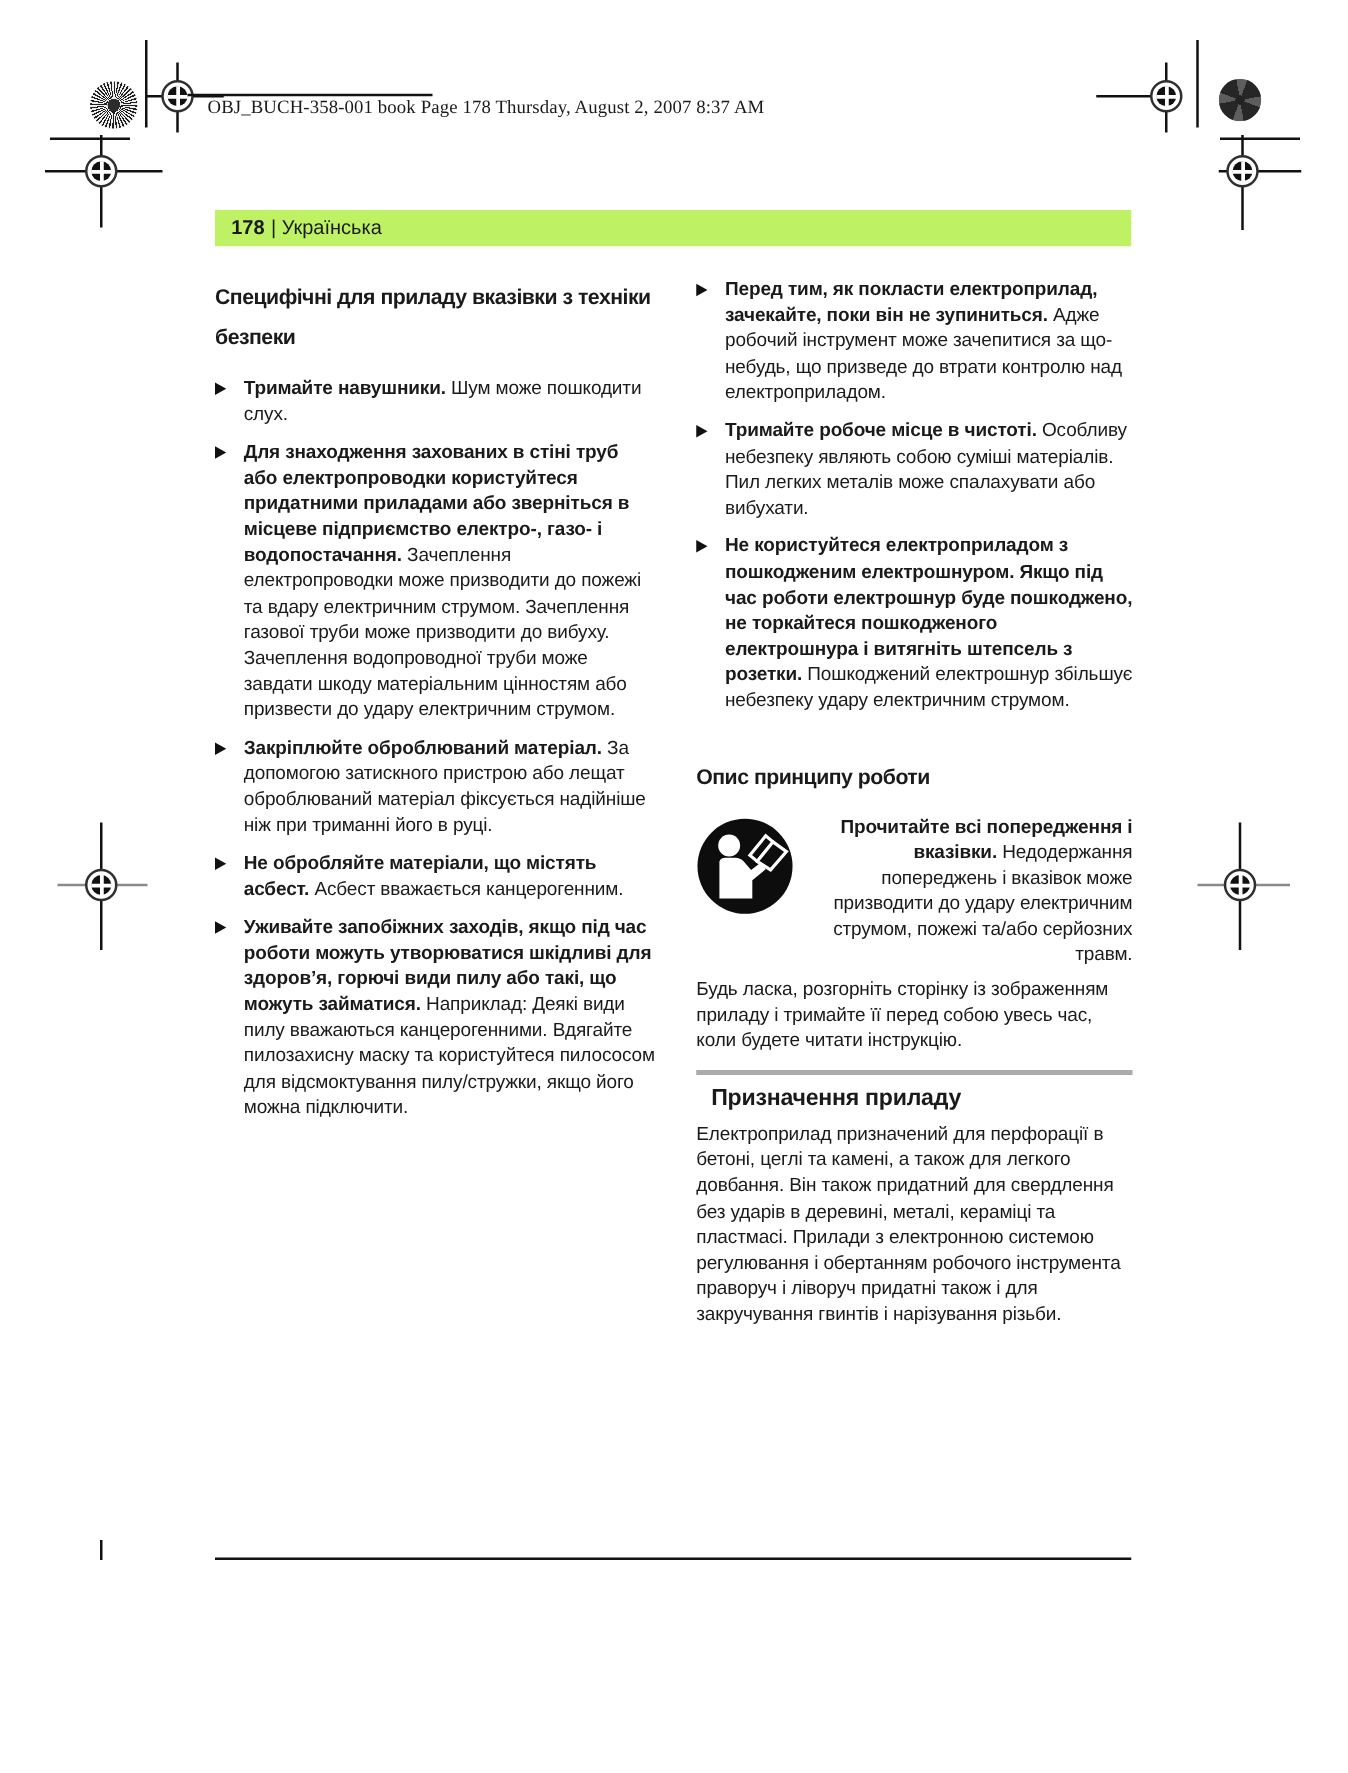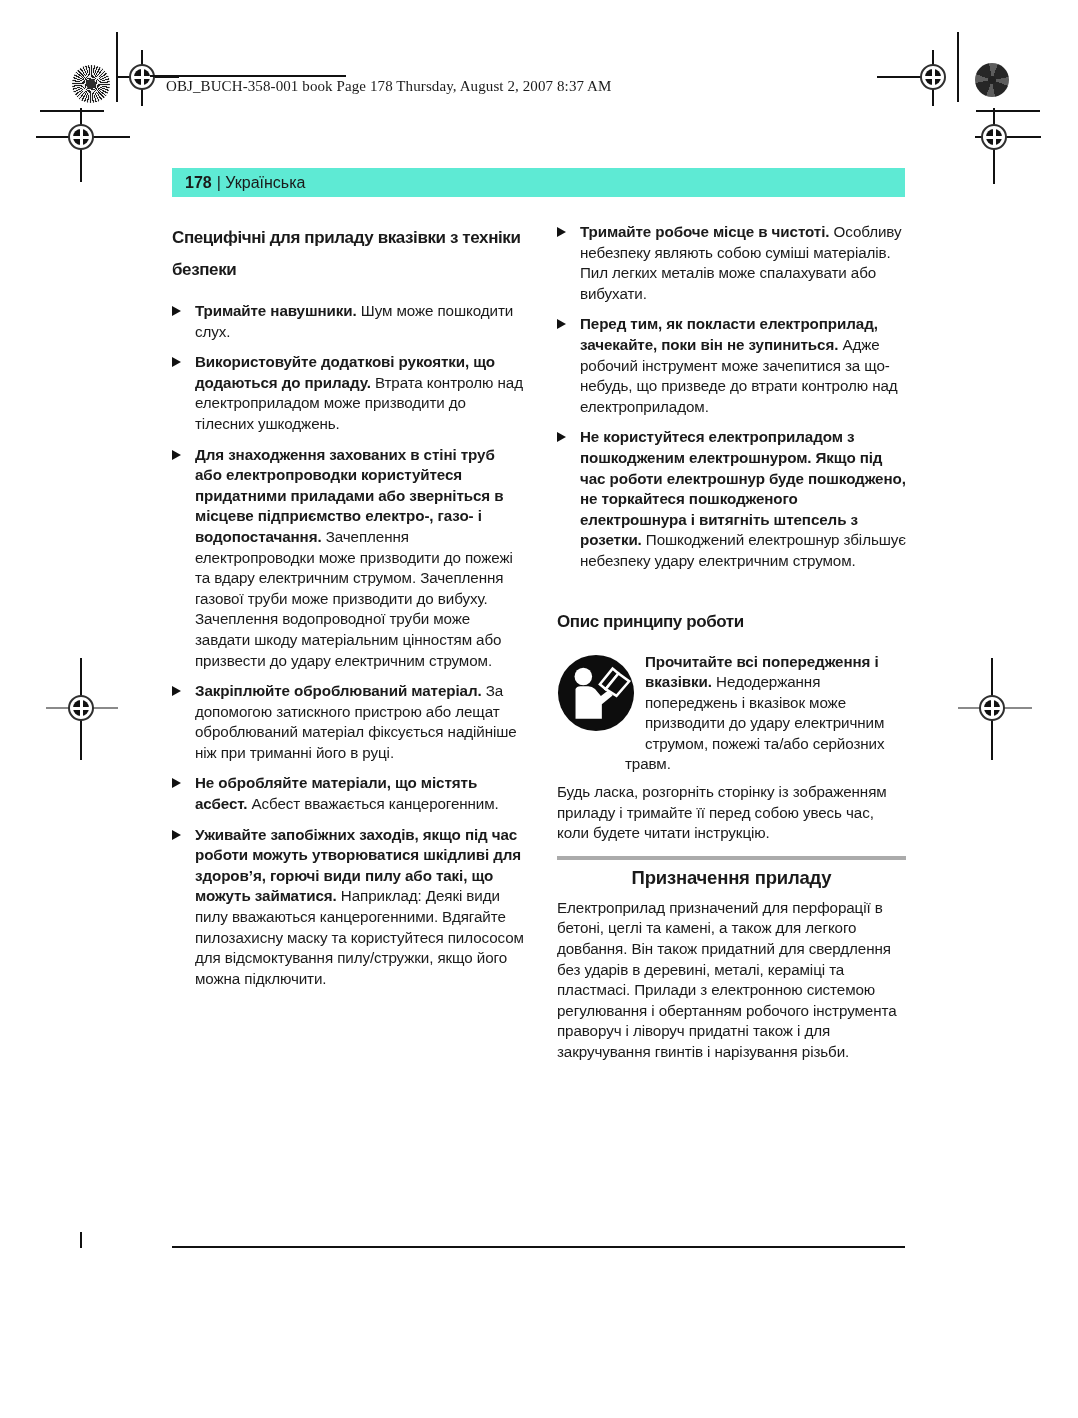--- a/index.html
+++ b/index.html
@@ -15,42 +15,42 @@
   .starburst{position:absolute;border-radius:50%;
      background:radial-gradient(circle,#2c2c2c 0 18%,rgba(0,0,0,0) 19%),
      repeating-conic-gradient(#1f1f1f 0deg 4deg,#ededed 4deg 9deg);}
   .darkcirc{position:absolute;border-radius:50%;
      background:radial-gradient(circle,#222 0 15%,rgba(0,0,0,0) 16%),
      repeating-conic-gradient(from 20deg,#262626 0deg 60deg,#5d5d5d 60deg 90deg);}
   
   .doc-header{position:absolute;left:166px;top:78px;font-family:"Liberation Serif",serif;
      font-size:15px;letter-spacing:0.1px;white-space:nowrap;}
   .doc-header-line{position:absolute;left:150px;top:75px;width:196px;height:2px;background:#111;}
-  .page-bar{position:absolute;left:172px;top:168px;width:733px;height:29px;background:#5eead4;
+  .page-bar{position:absolute;left:172px;top:168px;width:733px;height:29px;background:#bef264;
      display:flex;align-items:center;padding-left:13px;box-sizing:border-box;font-size:16px;}
   .page-bar b{margin-right:5px;}
   .footer-rule{position:absolute;left:172px;top:1246px;width:733px;height:3px;background:#111;}
   .footer-left{position:absolute;left:172px;top:1254px;font-size:13.5px;}
   .footer-right{position:absolute;left:172px;top:1254px;width:733px;text-align:right;font-size:13.5px;}
   
   .col{position:absolute;top:222px;}
   .col-left{left:172px;width:352px;}
   .col-right{left:557px;width:349px;}
   h1.sect{font-size:17px;line-height:32px;margin:0 0 15px;letter-spacing:-0.4px;font-weight:bold;}
   h1.sect2{margin:34px 0 14px;}
-  h2.subsect{font-size:18.5px;margin:0 12px 9px;letter-spacing:-0.2px;text-align:center;}
+  h2.subsect{font-size:18.5px;margin:0 12px 9px;letter-spacing:-0.2px;}
   .bullet{display:flex;margin:0 0 10px;}
   .tri{flex:0 0 23px;}
   .tri::before{content:"";display:inline-block;margin-top:5px;width:0;height:0;
      border-left:9px solid #111;border-top:5px solid transparent;border-bottom:5px solid transparent;}
   .bt,.para{margin:0;font-size:15.2px;line-height:20.6px;letter-spacing:-0.1px;}
   .para{margin-bottom:0;}
   .warn{margin-top:2px;min-height:80px;}
   .warn-icon{float:left;width:78px;height:78px;margin:2px 10px 4px 0;}
-  .warn-text{margin-left:68px;}
+  .warn-text{margin-left:68px;text-align:right;}
   .clear{clear:both;}
   .graybar{height:4px;background:#ababab;margin:12px 0 7px;}
   .intro{margin-top:7px;}
 </style>
 </head>
 <body>
 
 <div class="page">
 
   <div>
@@ -113,48 +113,44 @@
 
   <div class="col col-left">
     <h1 class="sect">Специфічні для приладу вказівки з техніки безпеки</h1>
 
     <div class="bullet">
       <span class="tri"></span>
       <p class="bt"><b>Тримайте навушники.</b><span> Шум може пошкодити слух.</span></p>
     </div>
     <div class="bullet">
       <span class="tri"></span>
-      <p class="bt"><b>Використовуйте додаткові рукоятки, що додаються до приладу.</b><span> Втрата контролю над електроприладом може призводити до тілесних ушкоджень.</span></p>
-    </div>
-    <div class="bullet">
-      <span class="tri"></span>
       <p class="bt"><b>Для знаходження захованих в стіні труб або електропроводки користуйтеся придатними приладами або зверніться в місцеве підприємство електро-, газо- і водопостачання.</b><span> Зачеплення електропроводки може призводити до пожежі та вдару електричним струмом. Зачеплення газової труби може призводити до вибуху. Зачеплення водопроводної труби може завдати шкоду матеріальним цінностям або призвести до удару електричним струмом.</span></p>
     </div>
     <div class="bullet">
       <span class="tri"></span>
       <p class="bt"><b>Закріплюйте оброблюваний матеріал.</b><span> За допомогою затискного пристрою або лещат оброблюваний матеріал фіксується надійніше ніж при триманні його в руці.</span></p>
     </div>
     <div class="bullet">
       <span class="tri"></span>
       <p class="bt"><b>Не обробляйте матеріали, що містять асбест.</b><span> Асбест вважається канцерогенним.</span></p>
     </div>
     <div class="bullet">
       <span class="tri"></span>
       <p class="bt"><b>Уживайте запобіжних заходів, якщо під час роботи можуть утворюватися шкідливі для здоров’я, горючі види пилу або такі, що можуть займатися.</b><span> Наприклад: Деякі види пилу вважаються канцерогенними. Вдягайте пилозахисну маску та користуйтеся пилососом для відсмоктування пилу/стружки, якщо його можна підключити.</span></p>
     </div>
   </div>
 
   <div class="col col-right">
     <div class="bullet">
       <span class="tri"></span>
-      <p class="bt"><b>Тримайте робоче місце в чистоті.</b><span> Особливу небезпеку являють собою суміші матеріалів. Пил легких металів може спалахувати або вибухати.</span></p>
+      <p class="bt"><b>Перед тим, як покласти електроприлад, зачекайте, поки він не зупиниться.</b><span> Адже робочий інструмент може зачепитися за що-небудь, що призведе до втрати контролю над електроприладом.</span></p>
     </div>
     <div class="bullet">
       <span class="tri"></span>
-      <p class="bt"><b>Перед тим, як покласти електроприлад, зачекайте, поки він не зупиниться.</b><span> Адже робочий інструмент може зачепитися за що-небудь, що призведе до втрати контролю над електроприладом.</span></p>
+      <p class="bt"><b>Тримайте робоче місце в чистоті.</b><span> Особливу небезпеку являють собою суміші матеріалів. Пил легких металів може спалахувати або вибухати.</span></p>
     </div>
     <div class="bullet">
       <span class="tri"></span>
       <p class="bt"><b>Не користуйтеся електроприладом з пошкодженим електрошнуром. Якщо під час роботи електрошнур буде пошкоджено, не торкайтеся пошкодженого електрошнура і витягніть штепсель з розетки.</b><span> Пошкоджений електрошнур збільшує небезпеку удару електричним струмом.</span></p>
     </div>
 
     <h1 class="sect sect2">Опис принципу роботи</h1>
 
     <div class="warn">
       <span class="warn-icon">

